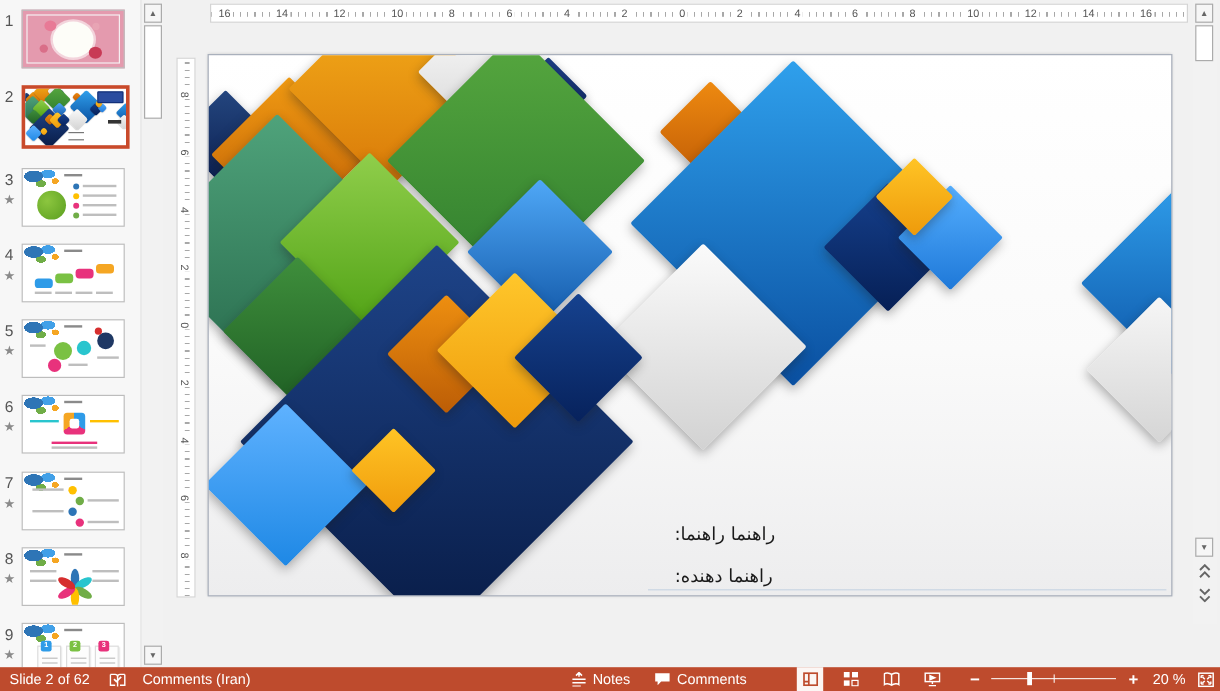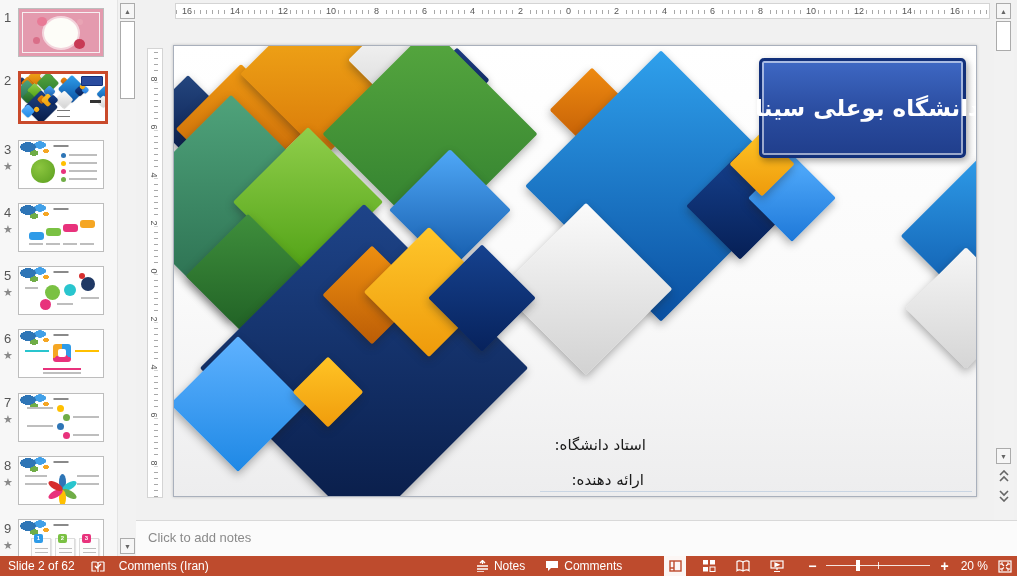--- a/index.html
+++ b/index.html
@@ -362,40 +362,26 @@
         <div class="dm" style="left: 750px; top: 134px; width: 112px; height: 112px; background: linear-gradient(135deg, rgb(46, 155, 232), rgb(12, 84, 166)); box-shadow: rgba(30, 30, 30, 0.35) 2px 3px 9px;"></div>
         <div class="dm" style="left: 749px; top: 219px; width: 86px; height: 86px; background: linear-gradient(135deg, rgb(246, 246, 246), rgb(213, 213, 213)); box-shadow: rgba(30, 30, 30, 0.35) 2px 3px 9px;"></div>
         <div class="dm" style="left: 565px; top: 95px; width: 46px; height: 46px; background: linear-gradient(135deg, rgb(255, 196, 37), rgb(238, 154, 11)); box-shadow: rgba(30, 30, 30, 0.35) 2px 3px 9px;"></div>
         <div class="dm" style="left: 163px; top: 214px; width: 70px; height: 70px; background: linear-gradient(135deg, rgb(238, 143, 16), rgb(188, 93, 6)); box-shadow: rgba(30, 30, 30, 0.35) 2px 3px 9px;"></div>
         <div class="dm" style="left: 209px; top: 200px; width: 92px; height: 92px; background: linear-gradient(135deg, rgb(255, 199, 43), rgb(238, 154, 11)); box-shadow: rgba(30, 30, 30, 0.35) 2px 3px 9px;"></div>
         <div class="dm" style="left: 270px; top: 214px; width: 76px; height: 76px; background: linear-gradient(135deg, rgb(22, 66, 143), rgb(7, 34, 92)); box-shadow: rgba(30, 30, 30, 0.35) 2px 3px 9px;"></div>
         <div class="dm" style="left: 16px; top: 310px; width: 96px; height: 96px; background: linear-gradient(135deg, rgb(95, 178, 255), rgb(30, 136, 229)); box-shadow: rgba(30, 30, 30, 0.35) 2px 3px 9px;"></div>
         <div class="dm" style="left: 129px; top: 321px; width: 50px; height: 50px; background: linear-gradient(135deg, rgb(255, 196, 37), rgb(240, 156, 12)); box-shadow: rgba(30, 30, 30, 0.35) 2px 3px 9px;"></div>
       </div>
 
-    <div class="logo">
-      <span class="logo-text">دانشگاه بوعلی سینا</span>
-      <svg width="40" height="54" viewBox="0 0 40 54">
-        <g fill="none" stroke="#fff" stroke-width="2">
-          <polygon points="20,2 25,7 32,7 32,14 38,20 32,26 32,33 25,33 20,38 15,33 8,33 8,26 2,20 8,14 8,7 15,7"></polygon>
-          <circle cx="20" cy="20" r="5"></circle>
-          <path d="M16,38 h8 v13 h-8 z"></path>
-          <path d="M20,38 v13"></path>
-        </g>
-      </svg>
-    </div>
-
-    <div class="slide-sub" style="right:330px;top:390px">استاد دانشگاه:</div>
-    <div class="slide-sub" style="right:332px;top:425px">ارائه دهنده:</div>
+
+    <div class="slide-sub" style="right:330px;top:390px">راهنما راهنما:</div>
+    <div class="slide-sub" style="right:332px;top:425px">راهنما دهنده:</div>
     <div class="ph-line"></div>
   </div>
 
-  <div class="notes">
-    <div class="notes-text">Click to add notes</div>
-  </div>
 
   <div class="rscroll">
     <div class="sbtn" style="top:3px">▲</div>
     <div class="sthumb" style="top:21px;height:30px"></div>
     <div class="sbtn" style="top:448px">▼</div>
     <div class="dblbtn" style="top:468px">
       <svg width="10" height="12" viewBox="0 0 10 12">
           <path d="M1,5 L5,1 L9,5 M1,11 L5,7 L9,11" fill="none" stroke="#666" stroke-width="1.6"></path>
         </svg>
     </div>

